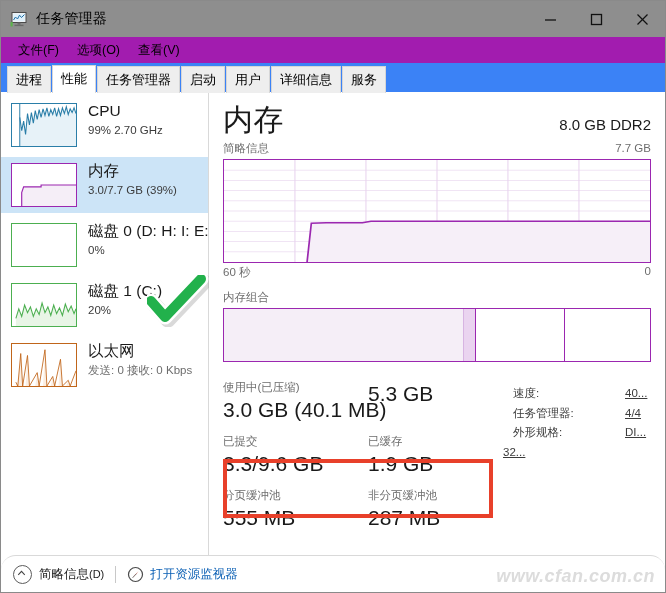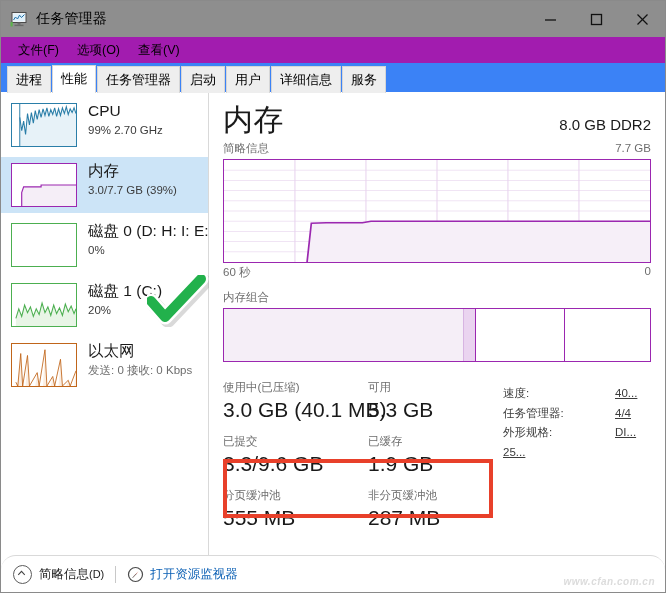--- a/index.html
+++ b/index.html
@@ -276,21 +276,21 @@
     flex: 1 1 auto;
     padding-left: 12px;
     padding-top: 5px;
   }
   .kv {
     display: flex;
     font-size: 11.5px;
     color: #3b3b3b;
     line-height: 19.5px;
   }
-  .kv-key { width: 112px; flex: 0 0 auto; }
+  .kv-key { width: 112px; flex: 0 0 auto; margin-left: 10px; }
   .kv-val { flex: 1 1 auto; text-decoration: underline; }
 
   
   .redbox {
     position: absolute;
     border: 4px solid #e8402a;
     box-sizing: border-box;
     pointer-events: none;
     left: 222px;
     top: 366px;
@@ -337,21 +337,21 @@
   .res-icon {
     width: 17px; height: 17px;
     margin-right: 6px;
     flex: 0 0 auto;
   }
   .mnemonic { font-size: 11px; }
   .watermark {
     position: absolute;
     right: 10px;
     bottom: 5px;
-    font-size: 10px;
+    font-size: 18px;
     font-style: italic;
     font-weight: bold;
     color: #dcdcdc;
     letter-spacing: 0.5px;
     user-select: none;
   }
 </style>
 </head>
 <body>
 
@@ -536,21 +536,20 @@
 
       <div class="stats">
         <div class="stats-left">
 
           <div class="stat-grid">
             <div class="stat-cell c1">
               <div class="stat-label">使用中(已压缩)</div>
               <div class="stat-value">3.0 GB (40.1 MB)</div>
             </div>
             <div class="stat-cell c2">
-              <div class="stat-label">可用</div>
               <div class="stat-value">5.3 GB</div>
             </div>
           </div>
 
           <div class="stat-grid stat-row-2">
             <div class="stat-cell c1">
               <div class="stat-label">已提交</div>
               <div class="stat-value">3.3/9.6 GB</div>
             </div>
             <div class="stat-cell c2">
@@ -579,21 +578,21 @@
           </div>
           <div class="kv">
             <div class="kv-key">任务管理器:</div>
             <div class="kv-val">4/4</div>
           </div>
           <div class="kv">
             <div class="kv-key">外形规格:</div>
             <div class="kv-val">DI...</div>
           </div>
           <div class="kv">
-            <div class="kv-val">25...</div>
+            <div class="kv-val">32...</div>
           </div>
         </div>
       </div>
 
     </div>
 
     <div class="redbox"></div>
 
   </div>
 

